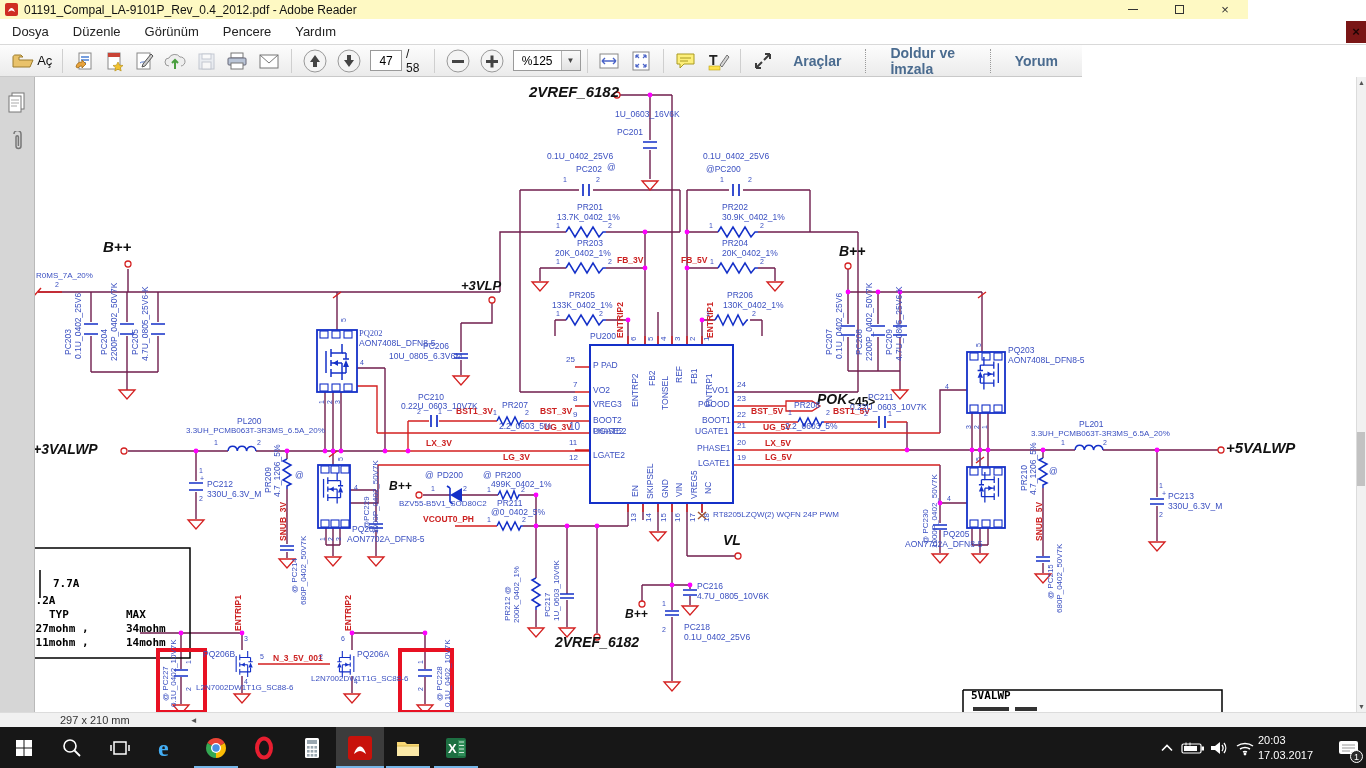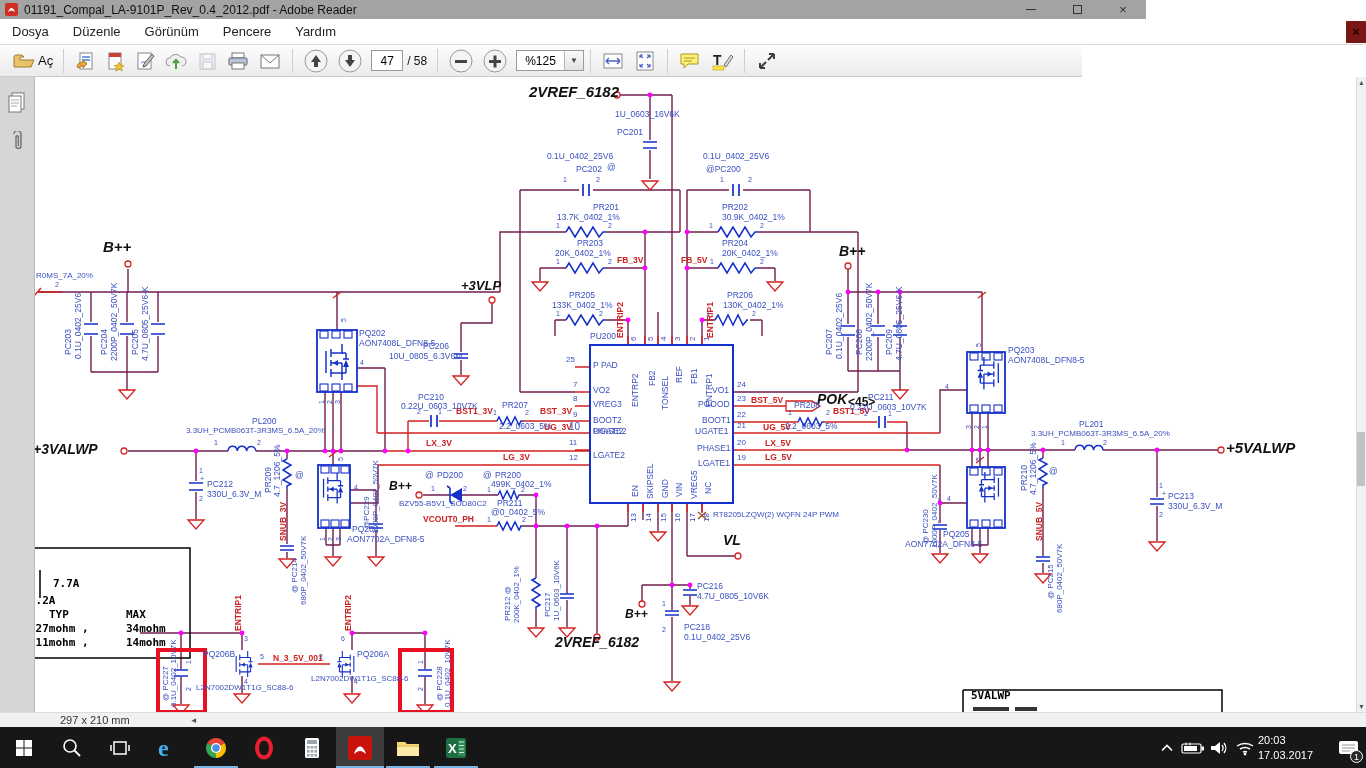--- a/index.html
+++ b/index.html
@@ -1,18 +1,18 @@
 <!DOCTYPE html>
 <html><head>
 <meta charset="utf-8">
 <style>
   *{box-sizing:border-box;margin:0;padding:0}
   html,body{width:1366px;height:768px;overflow:hidden;font-family:"Liberation Sans",sans-serif;background:#fff;position:relative}
   
-  .titlebar{position:absolute;left:0;top:0;width:1146px;height:19px;background:#a3a3a3;display:flex;align-items:center;z-index:30;font-size:12px;color:#111}
+  .titlebar{position:absolute;left:0;top:0;width:1248px;height:19px;background:#fef9c3;display:flex;align-items:center;z-index:30;font-size:12px;color:#111}
   .titlebar .ticon{margin:0 6px 0 5px;display:flex}
   .wbtns{margin-left:auto;display:flex;height:100%}
   .wbtn{width:46px;display:flex;align-items:center;justify-content:center;color:#333;font-size:13px}
   .min-g{width:10px;height:1px;background:#333}
   .max-g{width:9px;height:9px;border:1px solid #333}
   .menubar{position:absolute;left:0;top:19px;width:1366px;height:26px;background:#fff;border-bottom:1px solid #d9d9d9;display:flex;align-items:center;z-index:30;font-size:13px;color:#222}
   .menubar span.mi{padding:4px 12px}
   .doc-close{margin-left:auto;width:20px;height:22px;background:#7a1616;color:#1d0505;display:flex;align-items:center;justify-content:center;font-size:13px;font-weight:bold;margin-right:0}
   .toolbar{position:absolute;left:0;top:45px;width:1082px;height:32px;background:linear-gradient(#fdfdfd,#ebebeb);border-bottom:1px solid #c9c9c9;display:flex;align-items:center;z-index:30}
   .tsep{width:1px;height:24px;background:#cfcfcf;margin:0 6px}
@@ -343,21 +343,21 @@
     <span class="st pow" style="left: 817px; top: 392px; font-size: 14px;">POK</span>
     <span class="st pow" style="left: 723px; top: 533px; font-size: 14px;">VL</span>
     <span class="st blk" style="left: 848px; top: 396px;">&lt;45&gt;</span>
     <span class="st net" style="left: 617px; top: 256px;">FB_3V</span>
     <span class="st net" style="left: 681px; top: 256px;">FB_5V</span>
     <span class="st net" style="left: 456px; top: 407px;">BST1_3V</span>
     <span class="st net" style="left: 540px; top: 407px;">BST_3V</span>
     <span class="st net" style="left: 544px; top: 423px;">UG_3V</span>
     <span class="st net" style="left: 426px; top: 439px;">LX_3V</span>
     <span class="st net" style="left: 503px; top: 453px;">LG_3V</span>
-    <span class="st net" style="left: 751px; top: 396px;">BST_5V</span>
+    <span class="st net" style="left: 751px; top: 407px;">BST_5V</span>
     <span class="st net" style="left: 833px; top: 407px;">BST1_5V</span>
     <span class="st net" style="left: 763px; top: 423px;">UG_5V</span>
     <span class="st net" style="left: 765px; top: 439px;">LX_5V</span>
     <span class="st net" style="left: 765px; top: 453px;">LG_5V</span>
     <span class="st net" style="left: 423px; top: 515px;">VCOUT0_PH</span>
     <span class="st net" style="left: 273px; top: 654px;">N_3_5V_001</span>
     <span class="st net rot" style="left: 616px; top: 338px;">ENTRIP2</span>
     <span class="st net rot" style="left: 706px; top: 338px;">ENTRIP1</span>
     <span class="st net rot" style="left: 279px; top: 541px;">SNUB_3V</span>
     <span class="st net rot" style="left: 1035px; top: 541px;">SNUB_5V</span>
@@ -367,21 +367,21 @@
     <span class="st comp" style="left: 617px; top: 128px;">PC201</span>
     <span class="st comp" style="left: 547px; top: 152px;">0.1U_0402_25V6</span>
     <span class="st comp" style="left: 576px; top: 165px;">PC202</span>
     <span class="st comp" style="left: 607px; top: 163px;">@</span>
     <span class="st comp" style="left: 703px; top: 152px;">0.1U_0402_25V6</span>
     <span class="st comp" style="left: 706px; top: 165px;">@PC200</span>
     <span class="st pin" style="left: 563px; top: 176px;">1</span>
     <span class="st pin" style="left: 596px; top: 176px;">2</span>
     <span class="st pin" style="left: 720px; top: 176px;">1</span>
     <span class="st pin" style="left: 748px; top: 176px;">2</span>
-    <span class="st comp" style="left: 577px; top: 203px; margin-left: 16px;">PR201</span>
+    <span class="st comp" style="left: 577px; top: 203px;">PR201</span>
     <span class="st comp" style="left: 557px; top: 213px;">13.7K_0402_1%</span>
     <span class="st pin" style="left: 556px; top: 222px;">1</span>
     <span class="st pin" style="left: 608px; top: 222px;">2</span>
     <span class="st comp" style="left: 722px; top: 203px;">PR202</span>
     <span class="st comp" style="left: 722px; top: 213px;">30.9K_0402_1%</span>
     <span class="st pin" style="left: 709px; top: 222px;">1</span>
     <span class="st pin" style="left: 760px; top: 222px;">2</span>
     <span class="st comp" style="left: 577px; top: 239px;">PR203</span>
     <span class="st comp" style="left: 555px; top: 249px;">20K_0402_1%</span>
     <span class="st pin" style="left: 556px; top: 258px;">1</span>
@@ -399,25 +399,25 @@
     <span class="st pin" style="left: 706px; top: 310px;">1</span>
     <span class="st pin" style="left: 752px; top: 310px;">2</span>
     <span class="st comp" style="left: 36px; top: 272px; font-size: 8px;">R0MS_7A_20%</span>
     <span class="st pin" style="left: 55px; top: 281px;">2</span>
     <span class="st comp rot" style="left: 64px; top: 355px;">PC203</span>
     <span class="st comp rot" style="left: 74px; top: 359px;">0.1U_0402_25V6</span>
     <span class="st comp rot" style="left: 100px; top: 355px;">PC204</span>
     <span class="st comp rot" style="left: 110px; top: 361px;">2200P_0402_50V7K</span>
     <span class="st comp rot" style="left: 131px; top: 355px;">PC205</span>
     <span class="st comp rot" style="left: 141px; top: 361px;">4.7U_0805_25V6-K</span>
-    <span class="st comp" style="left: 237px; top: 417px; margin-left: 15px;">PL200</span>
+    <span class="st comp" style="left: 237px; top: 417px;">PL200</span>
     <span class="st comp" style="left: 186px; top: 427px; font-size: 8px;">3.3UH_PCMB063T-3R3MS_6.5A_20%</span>
     <span class="st pin" style="left: 214px; top: 439px;">1</span>
     <span class="st pin" style="left: 257px; top: 439px;">2</span>
-    <span class="st comp" style="left: 359px; top: 329px;">PQ202</span>
+    <span class="st comp" style="left: 359px; top: 329px; font-family: Liberation Serif, serif;">PQ202</span>
     <span class="st comp" style="left: 359px; top: 339px;">AON7408L_DFN8-5</span>
     <span class="st pin rot" style="left: 340px; top: 322px;">5</span>
     <span class="st pin" style="left: 360px; top: 359px;">4</span>
     <span class="st pin rot" style="left: 318px; top: 404px;">1</span>
     <span class="st pin rot" style="left: 326px; top: 404px;">2</span>
     <span class="st pin rot" style="left: 334px; top: 404px;">3</span>
     <span class="st comp" style="left: 423px; top: 342px;">PC206</span>
     <span class="st comp" style="left: 389px; top: 352px;">10U_0805_6.3V6M</span>
     <span class="st comp" style="left: 418px; top: 393px;">PC210</span>
     <span class="st comp" style="left: 401px; top: 402px;">0.22U_0603_10V7K</span>
@@ -735,20 +735,27 @@
         <rect x="3" y="16" width="11" height="4" fill="#ffe24a" stroke="#b9a012" stroke-width="0.6"></rect>
         <path d="M14,15 L21,5 L23,7 L16,17 Z" fill="#d6d6d6" stroke="#555" stroke-width="0.8"></path>
       </svg>
   </span>
   <span class="tsep"></span>
   <span class="tbtn">
     <svg width="24" height="24">
         <path d="M5,19 L11,13 M5,19 v-5 M5,19 h5 M19,5 L13,11 M19,5 v5 M19,5 h-5" stroke="#3d3d3d" stroke-width="2" fill="none"></path>
       </svg>
   </span>
+  <div class="rightbtns">
+    <span class="rtb">Araçlar</span>
+    <span class="tdsep"></span>
+    <span class="rtb">Doldur ve İmzala</span>
+    <span class="tdsep"></span>
+    <span class="rtb">Yorum</span>
+  </div>
 </div>
 
 <div class="sidebar">
   <span class="sbi">
     <svg width="18" height="22">
         <rect x="4" y="2" width="12" height="16" fill="#fff" stroke="#777"></rect>
         <rect x="1" y="5" width="12" height="16" fill="#fff" stroke="#777"></rect>
         <path d="M3,9 h8 M3,12 h8 M3,15 h6" stroke="#aaa"></path>
       </svg>
   </span>

